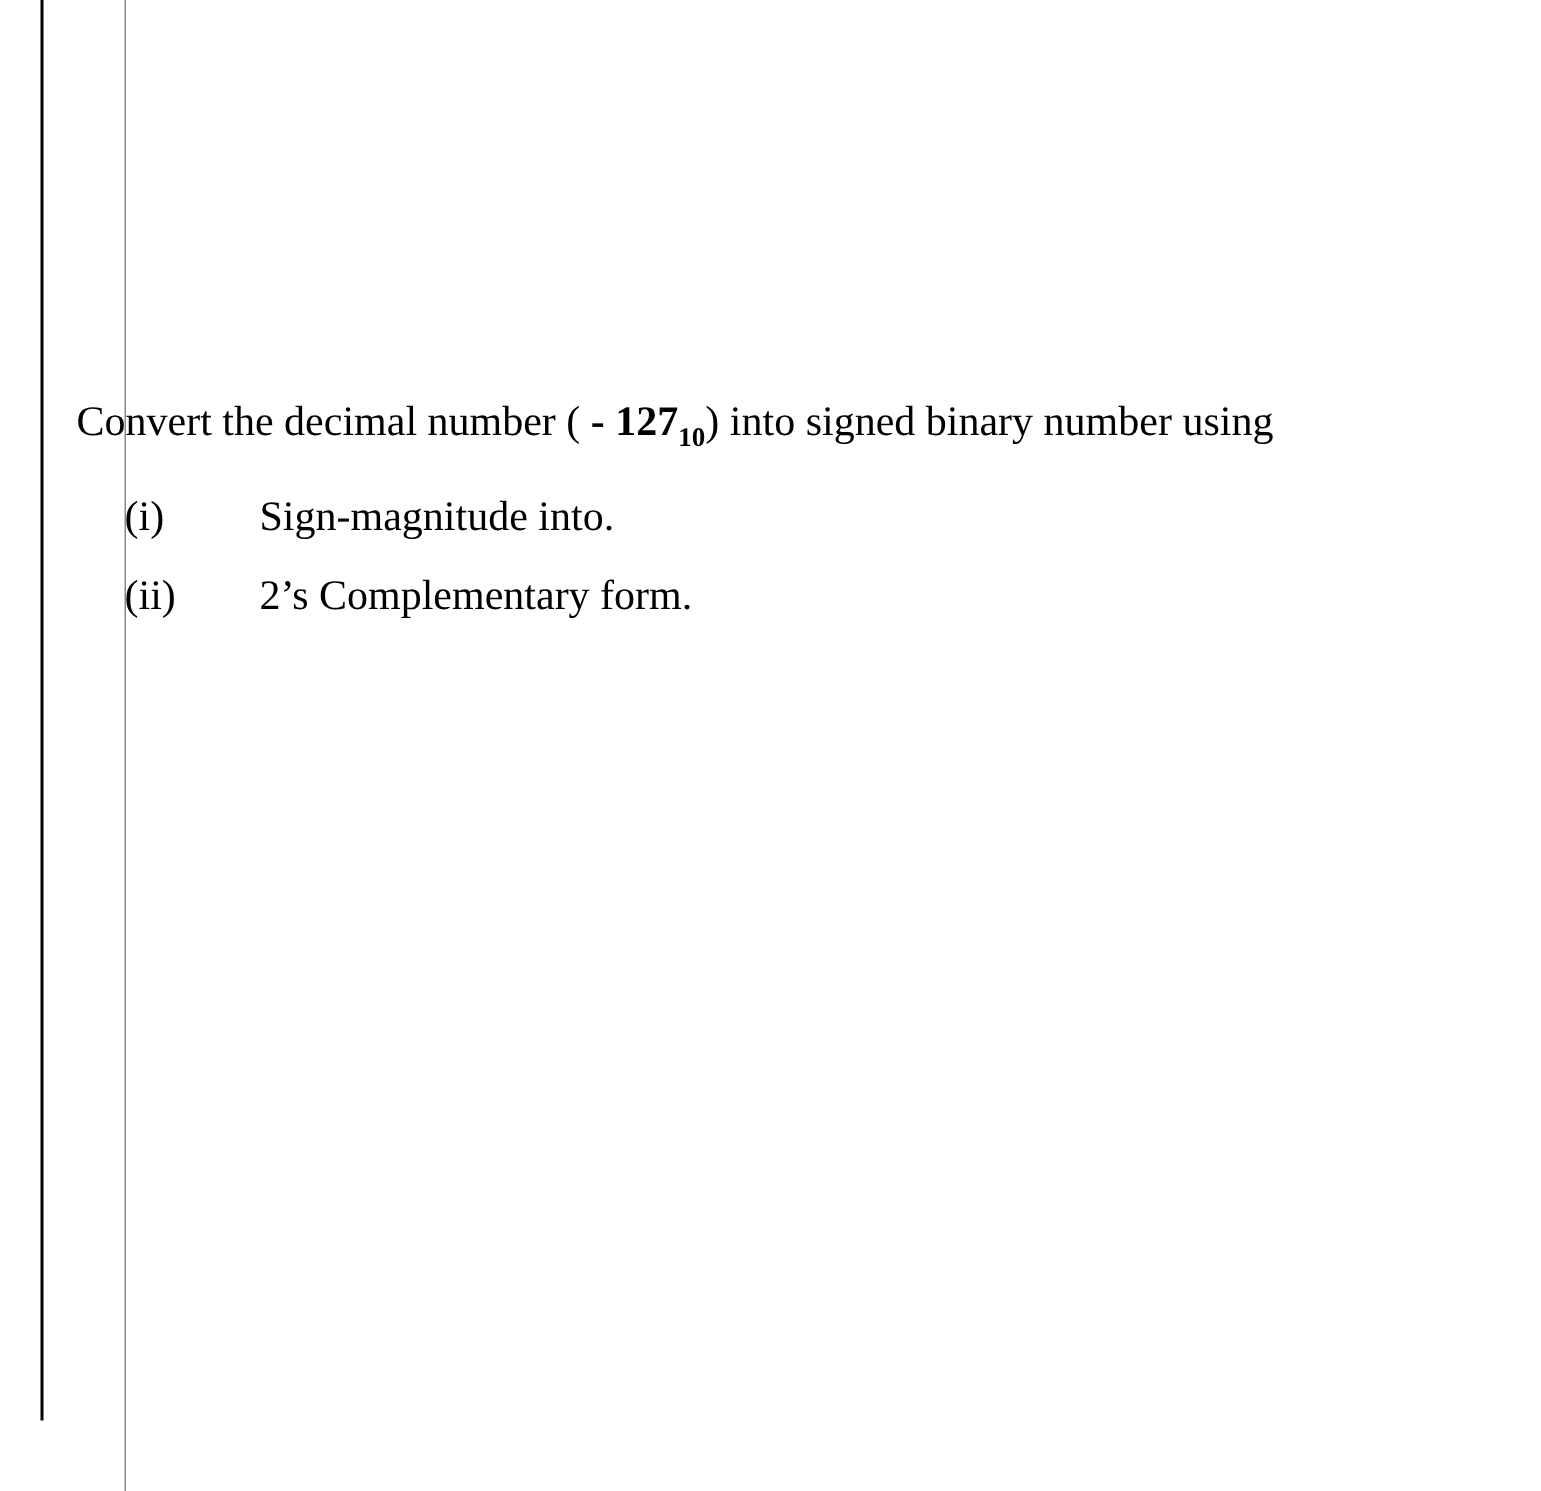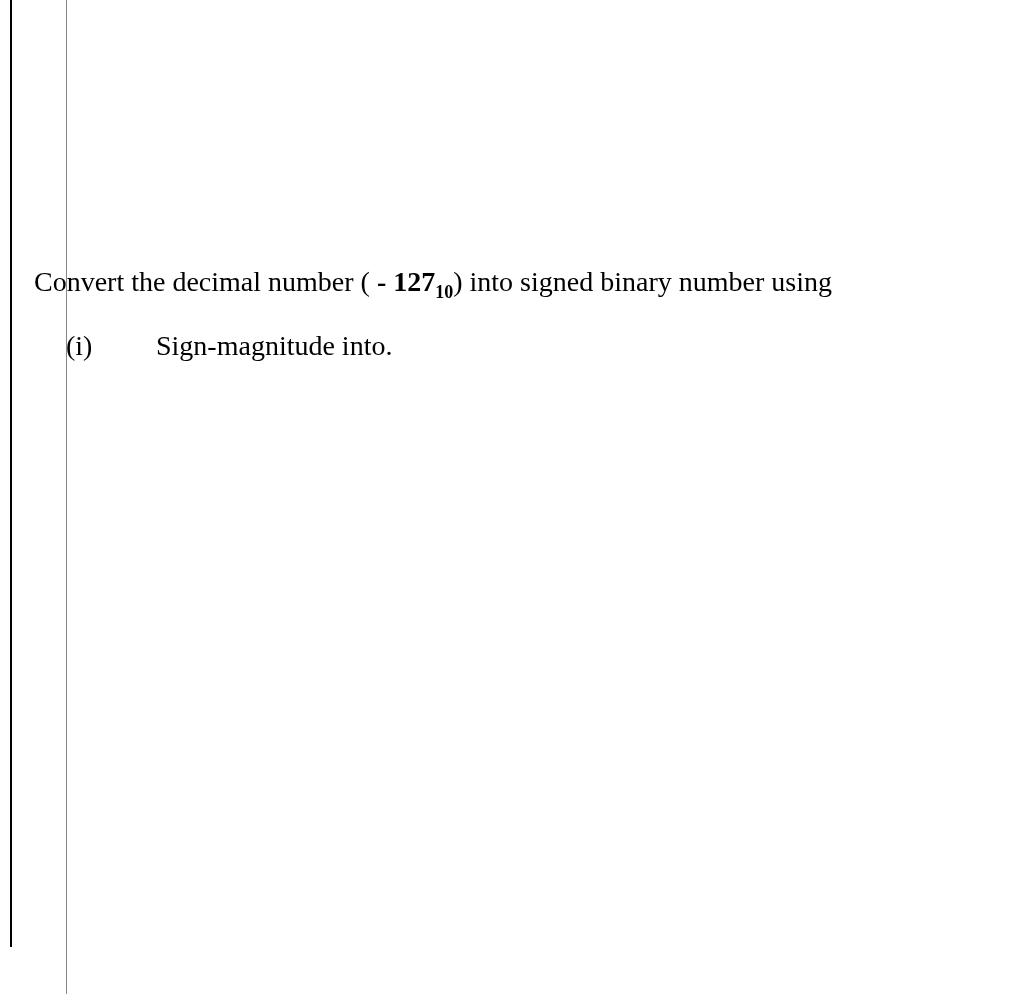--- a/index.html
+++ b/index.html
@@ -7,21 +7,21 @@
     padding: 0;
     background: #ffffff;
     font-family: "Times New Roman", Times, serif;
     color: #000000;
     width: 1027px;
     height: 994px;
     overflow: hidden;
   }
   .page-container {
     border-left: 2px solid #000;
-    margin-left: 10px;
+    margin-left: 27px;
     height: 947px;
     position: relative;
   }
   .inner-border {
     border-left: 1px solid #888;
     margin-left: 54px;
     height: 994px;
     padding-left: 0;
   }
   .content-block {
@@ -64,14 +64,18 @@
 <div class="page-container">
   <div class="inner-border"></div>
   <div class="content-block">
     <div class="question-line">
       <span>Convert the decimal number (</span><span class="bold"> - 127</span><span class="sub">10</span><span>) into signed binary number using</span>
     </div>
     <div class="option-row">
       <div class="option-label">(i)</div>
       <div class="option-text">Sign-magnitude into.</div>
     </div>
+    <div class="option-row">
+      <div class="option-label">(ii)</div>
+      <div class="option-text">2’s Complementary form.</div>
+    </div>
   </div>
 </div>
 
 </body></html>

